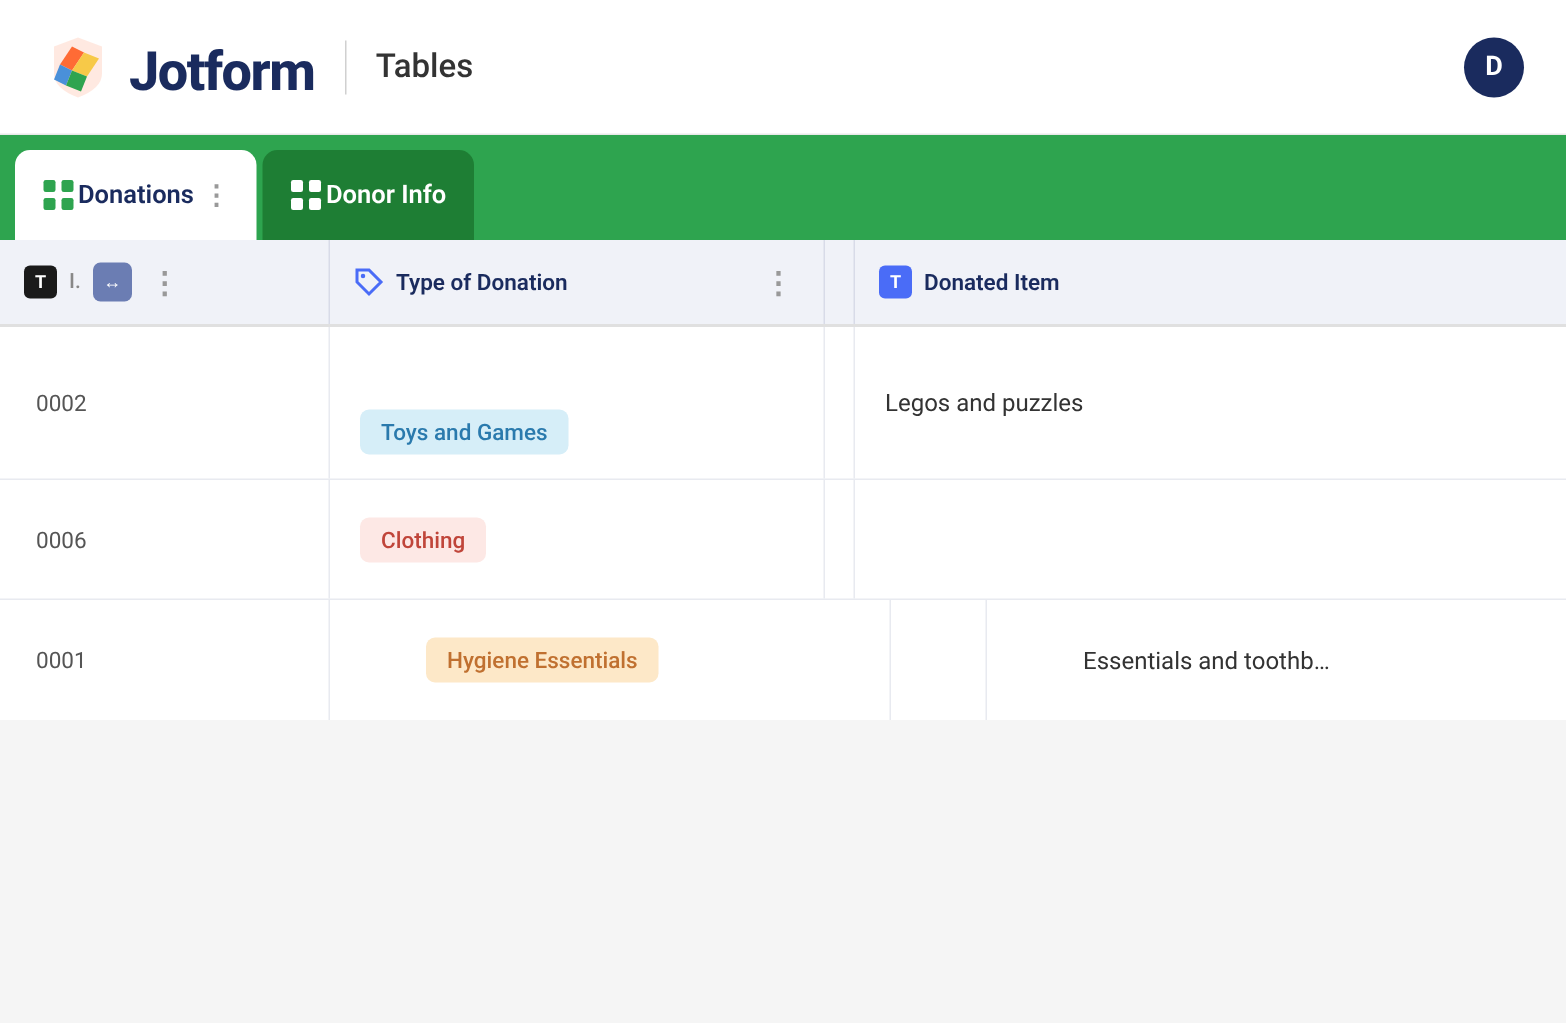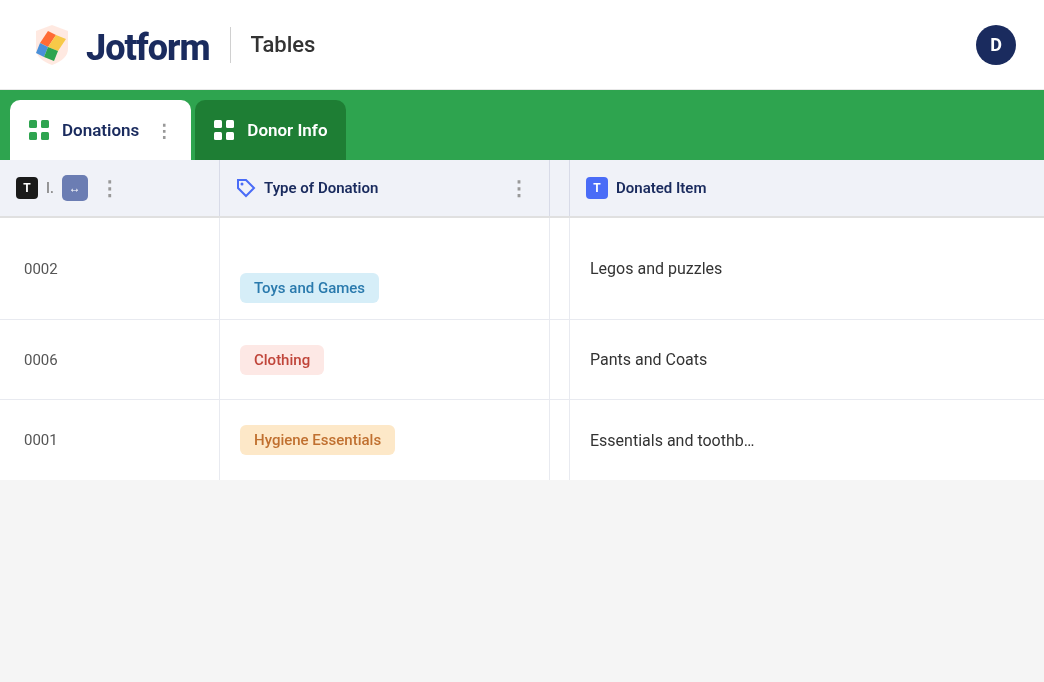--- a/index.html
+++ b/index.html
@@ -77,21 +77,21 @@
       display: flex;
       align-items: stretch;
       height: 70px;
       padding: 10px 10px 0 10px;
       gap: 4px;
     }
 
     .tab {
       display: flex;
       align-items: center;
-      gap: 12px;
+      gap: 2px;
       padding: 10px 18px;
       border-radius: 10px 10px 0 0;
       cursor: pointer;
       font-size: 17px;
       font-weight: 600;
     }
 
     .tab-inactive {
       background: #ffffff;
       color: #1a2b5e;
@@ -186,20 +186,21 @@
     .table-row {
       display: grid;
       grid-template-columns: 220px 330px 20px 1fr;
       border-bottom: 1px solid #e8eaf0;
       min-height: 80px;
       align-items: center;
     }
 
     .table-row:last-child {
       border-bottom: none;
+      gap: 44px;
     }
 
     .cell {
       padding: 16px 20px;
       display: flex;
       align-items: center;
       height: 100%;
       border-right: 1px solid #e8eaf0;
       font-size: 16px;
       color: #333;
@@ -347,23 +348,20 @@
   </div>
 
   <div class="table-row">
     <div class="cell cell-id">
       <span>0006</span>
     </div>
     <div class="cell">
       <span class="badge badge-clothing">Clothing</span>
     </div>
     <div class="cell" style="padding:0;border-right:1px solid #e8eaf0;"></div>
-    <div class="cell donated-item">
-      <span>Pants and Coats</span>
-    </div>
   </div>
 
   <div class="table-row">
     <div class="cell cell-id">
       <span>0001</span>
     </div>
     <div class="cell">
       <span class="badge badge-hygiene">Hygiene Essentials</span>
     </div>
     <div class="cell" style="padding:0;border-right:1px solid #e8eaf0;"></div>

